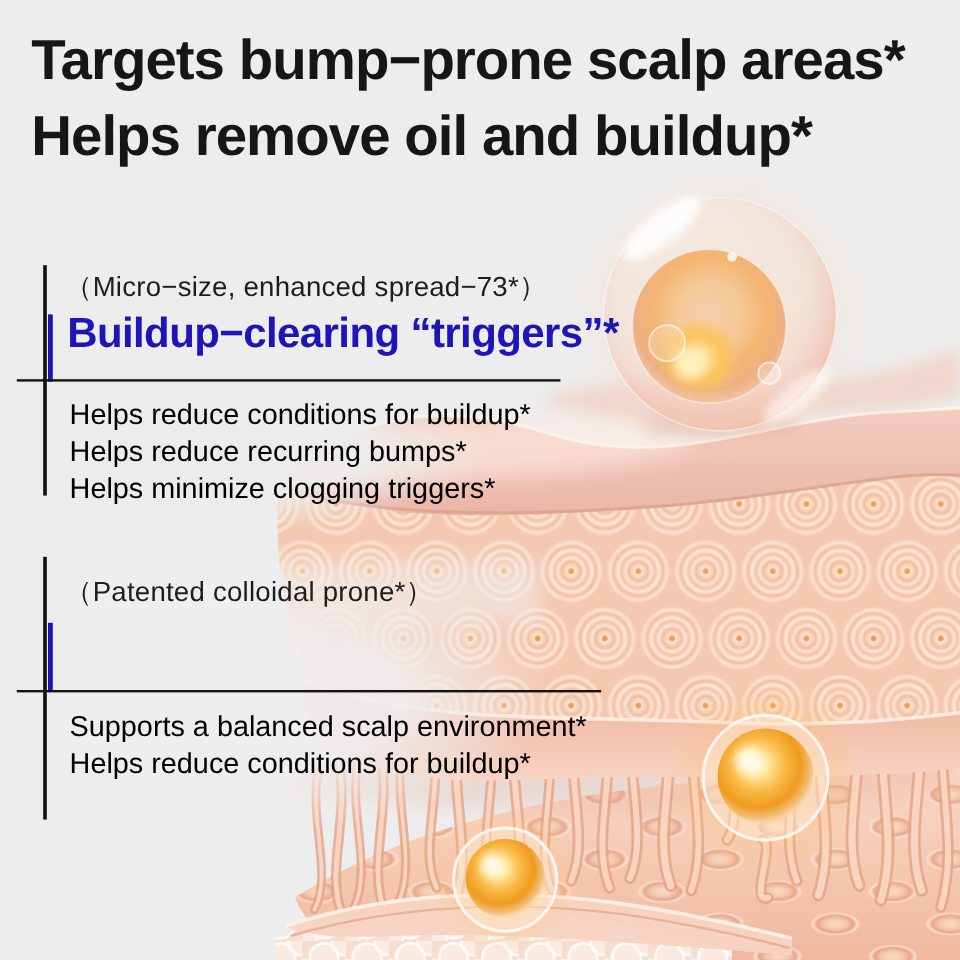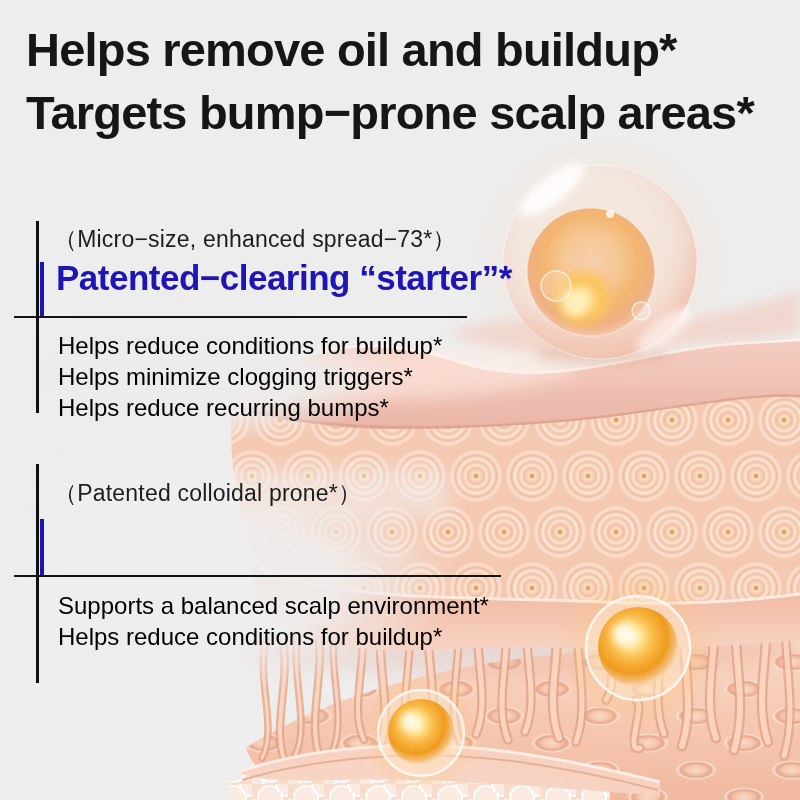--- a/index.html
+++ b/index.html
@@ -262,33 +262,33 @@
       <circle cx="421" cy="732" r="33" fill="url(#orbCore)"></circle>
       <circle cx="410" cy="721" r="9" fill="#fffbe8" filter="url(#b4)"></circle>
     </g>
   </svg>
 
   <div class="fog-a"></div>
   <div class="fog-b"></div>
   <div class="fog-c"></div>
 
   <header class="headline">
+    <div>Targets bump−prone scalp areas*</div>
     <div>Helps remove oil and buildup*</div>
-    <div>Targets bump−prone scalp areas*</div>
   </header>
 
   <div id="vline1" class="vline"></div>
   <div id="bluebar1" class="bluebar"></div>
   <div id="tagline1" class="tagline">（Micro−size, enhanced spread−73*）</div>
-  <div id="heading1" class="bheading">Patented−clearing “starter”*</div>
+  <div id="heading1" class="bheading">Buildup−clearing “triggers”*</div>
   <div id="rule1" class="rule"></div>
   <ul id="benefits1" class="benefits">
     <li>Helps reduce conditions for buildup*</li>
+    <li>Helps reduce recurring bumps*</li>
     <li>Helps minimize clogging triggers*</li>
-    <li>Helps reduce recurring bumps*</li>
   </ul>
 
   <div id="vline2" class="vline"></div>
   <div id="bluebar2" class="bluebar"></div>
   <div id="tagline2" class="tagline">（Patented colloidal prone*）</div>
   <div id="rule2" class="rule"></div>
   <ul id="benefits2" class="benefits">
     <li>Supports a balanced scalp environment*</li>
     <li>Helps reduce conditions for buildup*</li>
   </ul>

